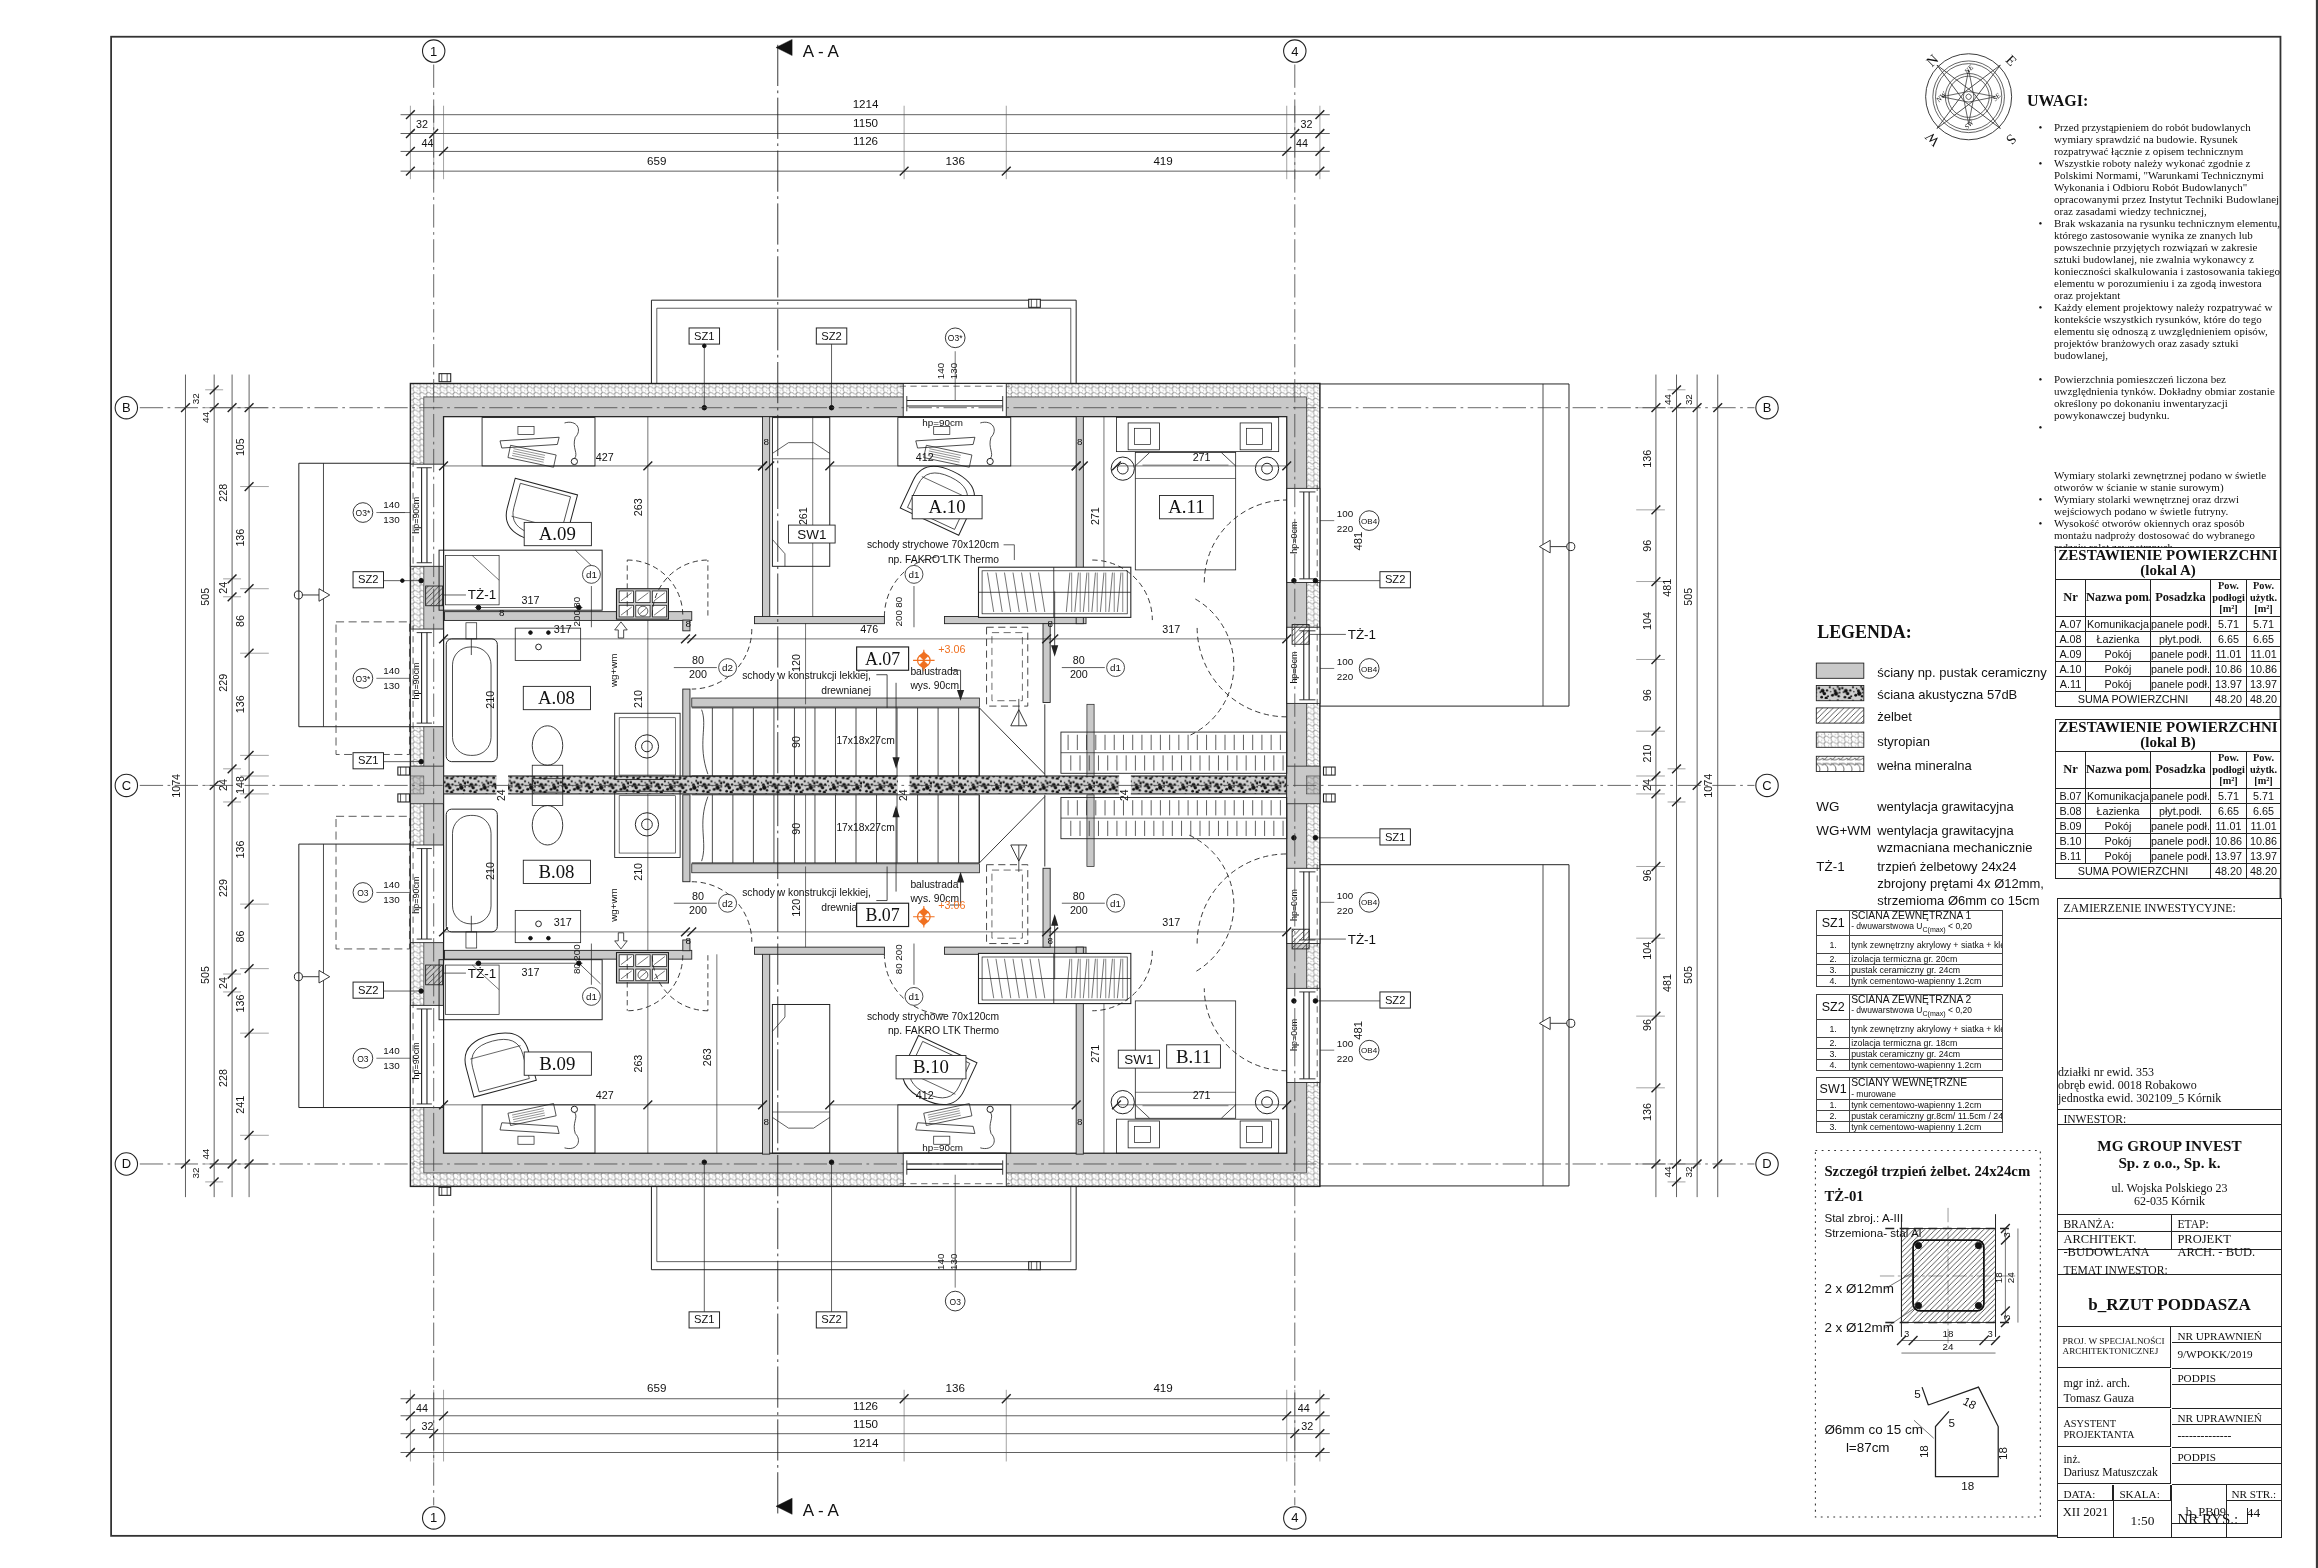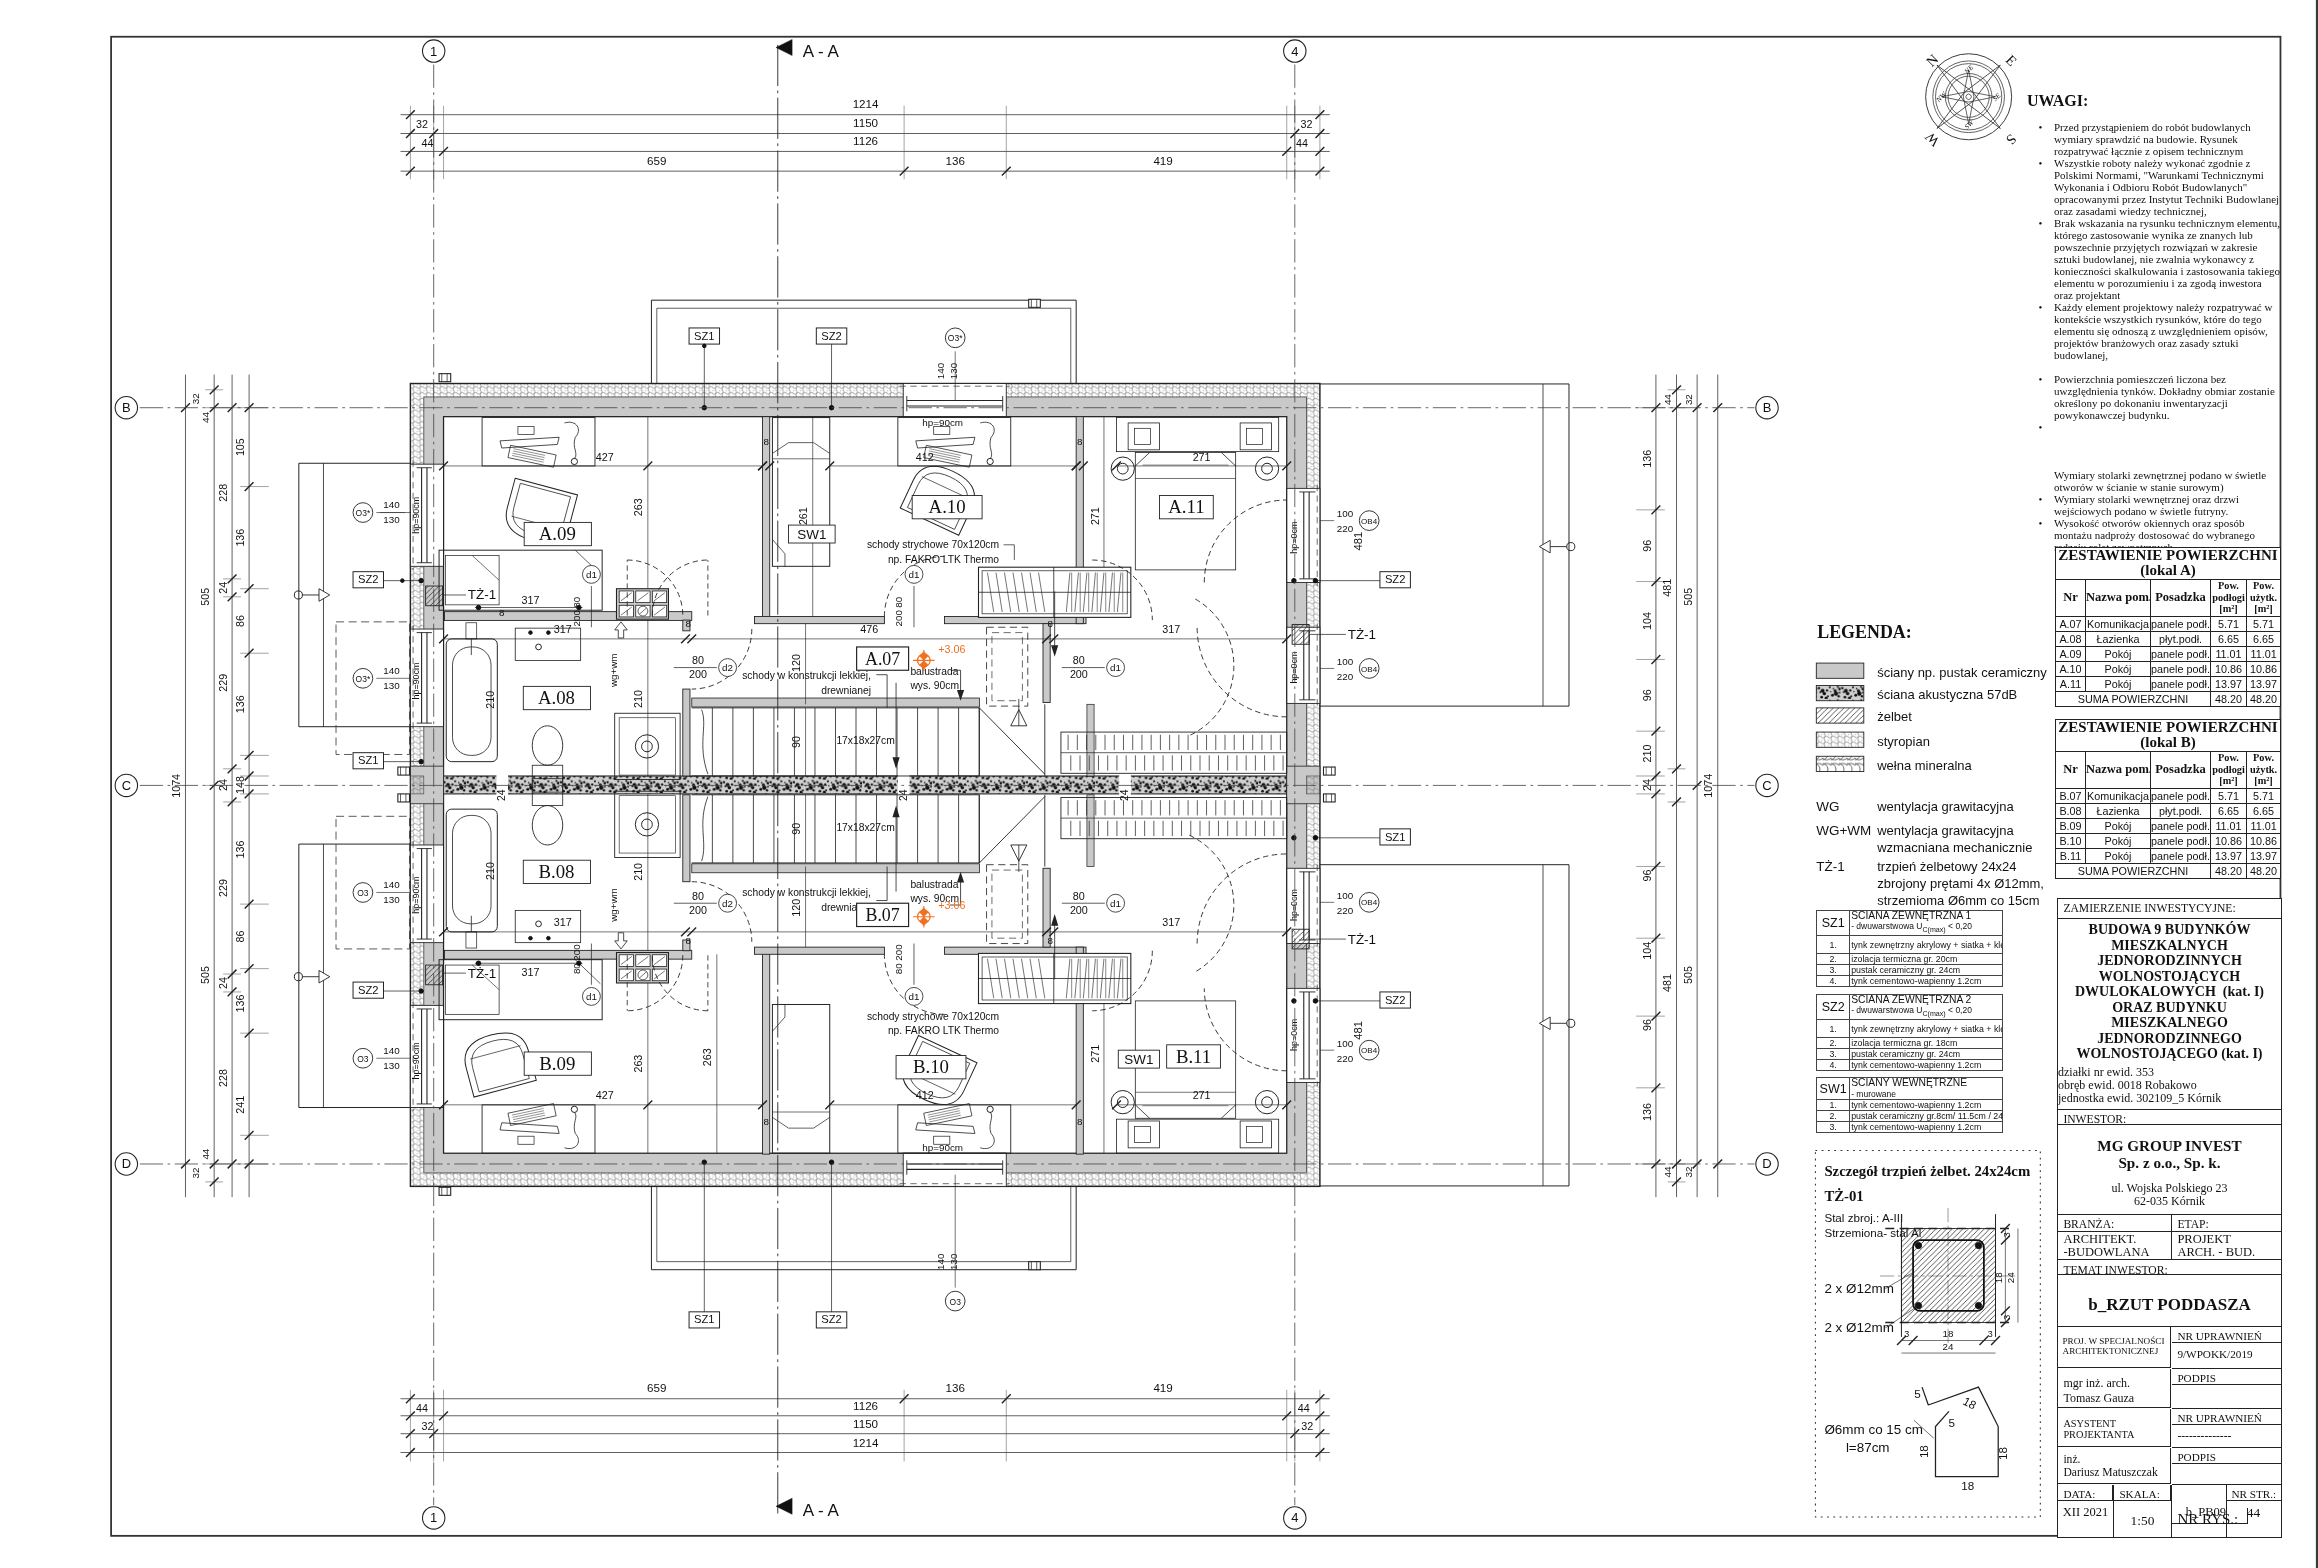--- a/index.html
+++ b/index.html
@@ -1737,27 +1737,25 @@
         </tr>
         <tr style="height:9px;">
           <td class="n" style="width:30.5px;">3.</td>
           <td>tynk cementowo-wapienny 1.2cm</td>
         </tr>
 </tbody>
     </table>
 
 <div class="tb">
 <div class="row lab bb" style="top:0;height:20px;">ZAMIERZENIE INWESTYCYJNE:</div>
-<div class="row" style="top:23px;text-align:center;font-weight:bold;font-size:14px;line-height:15.5px;">
-BUDOWA 9 BUDYNKÓW<br>MIESZKALNYCH<br>JEDNORODZINNYCH<br>WOLNOSTOJĄCYCH<br>DWULOKALOWYCH&nbsp; (kat. I)<br>ORAZ BUDYNKU<br>MIESZKALNEGO<br>JEDNORODZINNEGO<br>WOLNOSTOJĄCEGO (kat. I)</div>
 <div class="row" style="top:167px;text-align:left;font-size:12px;line-height:13px;">działki nr ewid. 353<br>obręb ewid. 0018 Robakowo<br>jednostka ewid. 302109_5 Kórnik</div>
 <div class="row lab bb" style="top:210px;height:16px;border-top:0.9px solid #222;">INWESTOR:</div>
 <div class="row" style="top:238px;text-align:center;font-weight:bold;font-size:15.2px;line-height:17px;">MG GROUP INVEST<br>Sp. z o.o., Sp. k.</div>
 <div class="row" style="top:283px;text-align:center;font-size:12px;line-height:13px;">ul. Wojska Polskiego 23<br>62-035 Kórnik</div>
-<div class="row bb" style="top:315px;height:46px;border-top:0.9px solid #222;">
+<div class="row bb" style="top:315px;height:36px;border-top:0.9px solid #222;">
  <div style="position:absolute;left:0;top:0;width:113px;height:100%;border-right:0.9px solid #222;">
   <div class="lab" style="border-bottom:0.9px solid #222;height:13.4px;">BRANŻA:</div>
   <div style="font-size:12.5px;line-height:13.4px;padding:0.9px 0 0 5.4px;">ARCHITEKT.<br>-BUDOWLANA</div>
         </div>
  <div style="position:absolute;left:114px;top:0;right:0;height:100%;">
   <div class="lab" style="border-bottom:0.9px solid #222;height:13.4px;">ETAP:</div>
   <div style="font-size:12.5px;line-height:13.4px;padding:0.9px 0 0 5.4px;">PROJEKT<br>ARCH. - BUD.</div>
         </div>
 </div>
 <div class="row lab bb" style="top:362px;height:14.3px;">TEMAT INWESTOR:</div>

